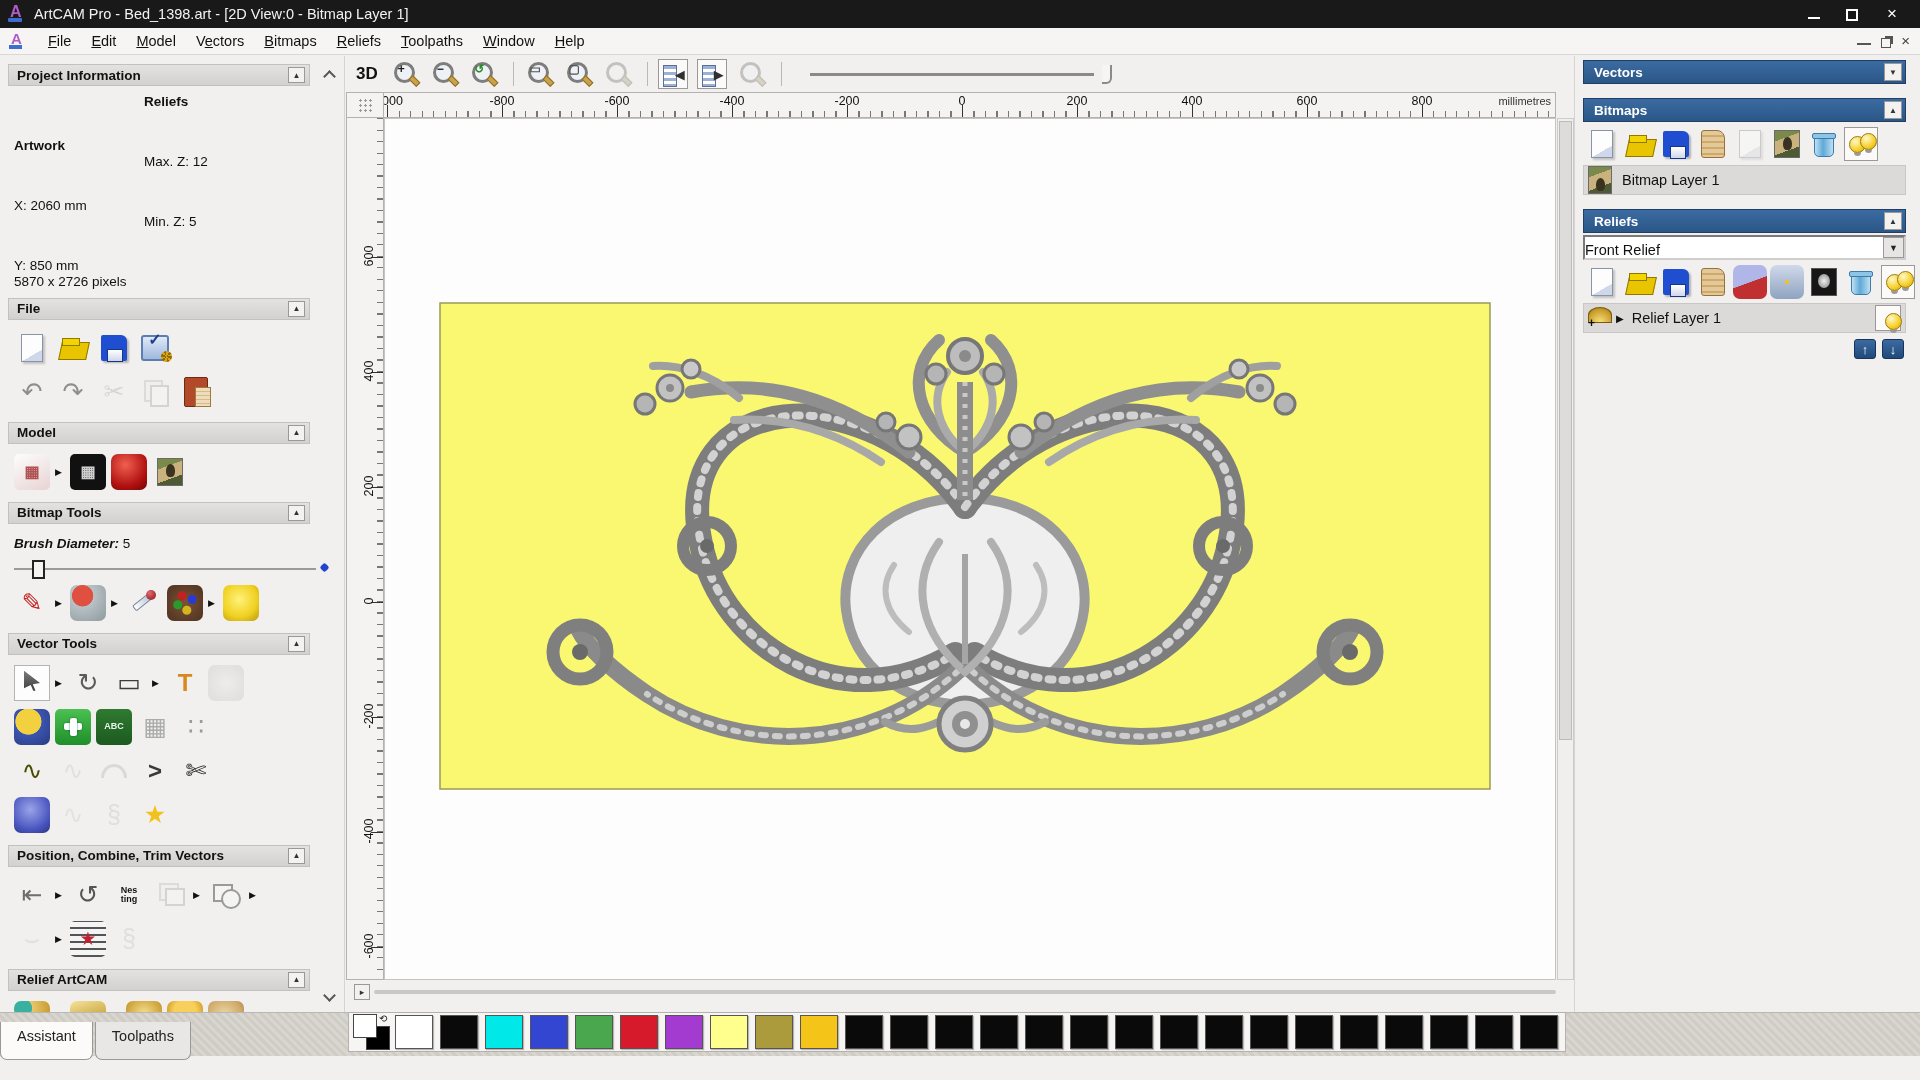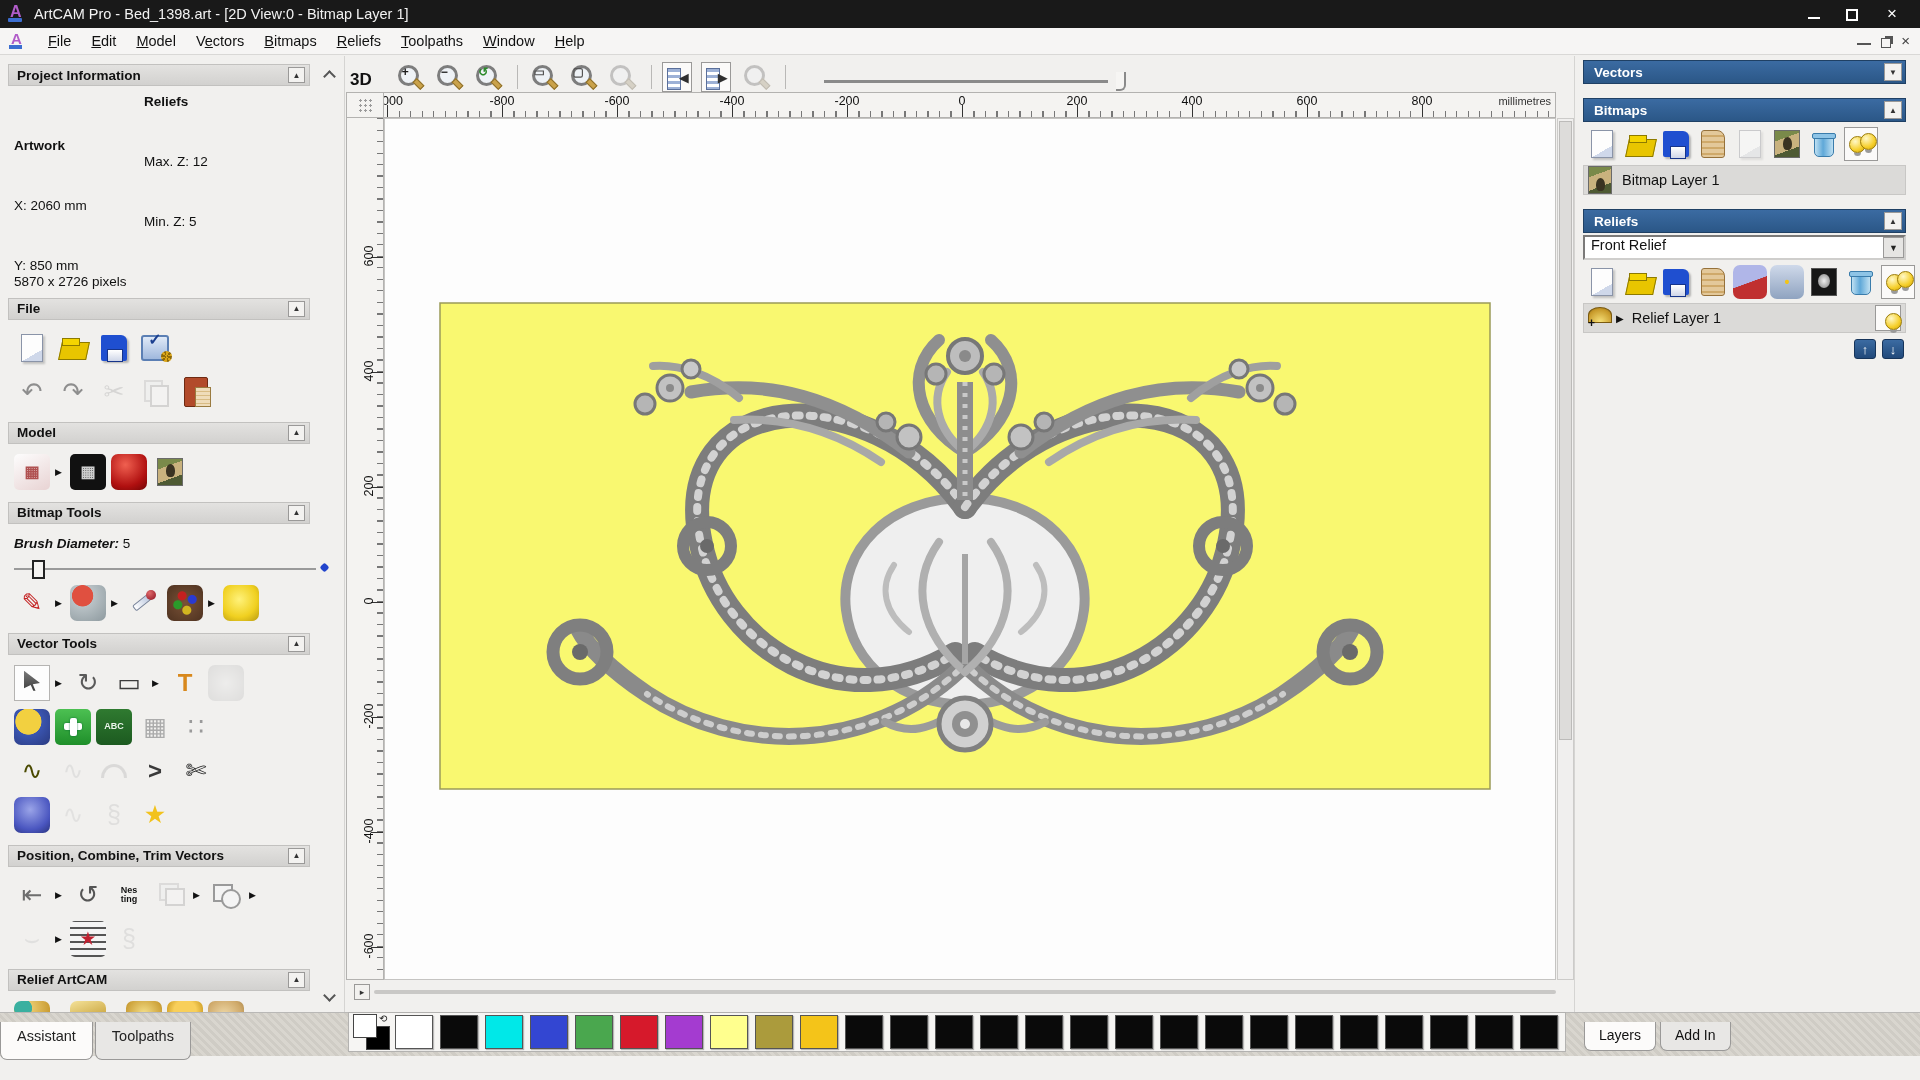--- a/index.html
+++ b/index.html
@@ -136,21 +136,21 @@
   .slider .handle { position:absolute; left:18px; top:1px; width:13px; height:19px; background:#f4f3f1; border:2px solid #222; }
   .slider .enddot { position:absolute; right:2px; top:5px; width:7px; height:7px; background:#2244cc; border-radius:2px; transform:rotate(45deg); }
 
   
   .lp-tabs { position:absolute; left:0; top:966px; height:38px; display:flex; z-index:5; }
   .lp-tab { padding:6px 16px 8px 16px; border:1px solid #9a9998; border-top:none; background:#e8e7e5; border-radius:0 0 7px 7px; font-size:14.5px; margin-right:2px; color:#222; }
   .lp-tab.active { background:#fcfbfa; position:relative; z-index:2; }
 
   
   .canvaszone { position:absolute; left:346px; top:0; width:1228px; height:956px; background:#f1f0ee; }
-  .ctoolbar { height:36px; display:flex; align-items:flex-end; gap:18px; }
+  .ctoolbar { height:36px; display:flex; align-items:center; padding-left:6px; gap:8px; }
   .btn3d { font-weight:bold; font-size:17px; padding:2px 4px; }
   .csep { width:1px; height:24px; background:#b9b8b6; margin:0 6px; }
   .zslider { position:relative; width:310px; height:22px; margin-left:14px; }
   .zslider .line { position:absolute; left:0; right:26px; top:10px; height:3px; background:#8a8a8a; }
   .zslider .jhandle { position:absolute; right:8px; top:2px; width:10px; height:19px; border:2px solid #8a8a8a; border-left:none; border-top:none; border-radius:0 0 6px 0; background:#f6f5f3; }
 
   .rulercorner { position:absolute; left:0; top:36px; width:38px; height:26px; border:1px solid #b3b2b0; background:#f4f3f1; display:flex; align-items:center; justify-content:center; }
   .dotgrid { width:14px; height:14px; background:radial-gradient(#9a9a9a 1.2px,transparent 1.3px); background-size:5px 5px; }
   .hruler { position:absolute; left:38px; top:36px; right:18px; height:26px; border:1px solid #b3b2b0; border-left:none; background:#f4f3f1; overflow:hidden;
             background-image:repeating-linear-gradient(90deg,#777 0 1px,transparent 1px 11.5px); background-size:100% 6px; background-position:3px 100%; background-repeat:no-repeat; }
@@ -175,21 +175,21 @@
   .rightpanel { position:absolute; right:0; top:0; width:346px; height:956px; background:#f1f0ee; border-left:1px solid #d5d4d2; padding:4px 14px 0 8px; }
   .rp-header { height:24px; background:linear-gradient(#3b6ba2,#2b5787); color:#fff; font-weight:bold; font-size:13.5px; display:flex; align-items:center; padding:0 3px 0 10px; border:1px solid #1f4064; }
   .rp-header .collapse { width:18px; height:18px; }
   .rp-gap { height:14px; }
   .rp-icons { display:flex; align-items:center; padding:5px 0 4px 2px; }
   .rp-icons .tool { width:34px; height:34px; margin-right:3px; }
   .layer-row { height:30px; background:#dbdad8; border:1px solid #c8c7c5; display:flex; align-items:center; padding:0 4px; font-size:14.5px; }
   .layer-row .thumb { width:24px; height:24px; margin-right:10px; position:relative; display:flex; align-items:center; justify-content:center; }
   .layer-row .exp { font-size:10px; margin-right:8px; }
   .layer-row .bulbbtn { margin-left:auto; width:26px; height:26px; border:1px solid #9a9998; background:#fcfbfa; position:relative; }
-  .dropdown { margin-top:2px; height:25px; border:2px inset #cfcecc; background:#fff; display:flex; align-items:flex-start; font-size:14.5px; padding-left:6px; }
+  .dropdown { margin-top:2px; height:25px; border:2px inset #cfcecc; background:#fff; display:flex; align-items:flex-end; font-size:14.5px; }
   .dropdown .dbtn { margin-left:auto; width:21px; height:21px; background:#e6e5e3; border:1px solid #9a9998; display:flex; align-items:center; justify-content:center; font-size:9px; color:#222; }
   .updown { display:flex; justify-content:flex-end; gap:6px; padding:6px 2px 0 0; }
   .udbtn { width:22px; height:20px; background:linear-gradient(#3b6ba2,#21497a); color:#fff; border:1px solid #16345a; border-radius:3px; font-size:13px; display:flex; align-items:center; justify-content:center; }
   .rp-tabs { position:absolute; right:0; top:966px; left:auto; display:flex; z-index:5; width:346px; padding-left:10px; }
   .rp-tab { padding:5px 14px 7px 14px; border:1px solid #9a9998; border-top:none; background:#e8e7e5; border-radius:0 0 7px 7px; font-size:14px; margin-right:4px; }
   .rp-tab.active { background:#fcfbfa; }
 
   
   .bottomstrip { position:absolute; left:0; bottom:24px; width:1920px; height:44px; background:repeating-linear-gradient(45deg,#d9d6cf 0 3px,#cfccc5 3px 6px); border-top:1px solid #b9b8b6; }
   .palette { position:absolute; left:348px; bottom:28px; width:1218px; height:40px; background:#f6f5f3; border:1px solid #b3b2b0; display:flex; align-items:center; padding-left:4px; overflow:hidden; }
@@ -779,24 +779,20 @@
         <span class="exp">▶</span>
         <span>Relief Layer 1</span>
         <span class="bulbbtn k-bulb"></span>
       </div>
       <div class="updown">
         <span class="udbtn">↑</span>
         <span class="udbtn">↓</span>
       </div>
     </div>
 
-    <div class="rp-tabs">
-      <span class="rp-tab active">Layers</span>
-      <span class="rp-tab">Add In</span>
-    </div>
 
     <div class="bottomstrip"></div>
     <div class="palette">
       <span class="pair">
         <span class="fg" id="fgswatch" style="background: rgb(255, 255, 255);"></span>
         <span class="bg" id="bgswatch" style="background: rgb(0, 0, 0);"></span>
         <span class="link">⟲</span>
       </span>
       <span id="swatches" style="display:flex;align-items:center;">
           <span class="swatch" style="background: rgb(255, 255, 255);"></span>

